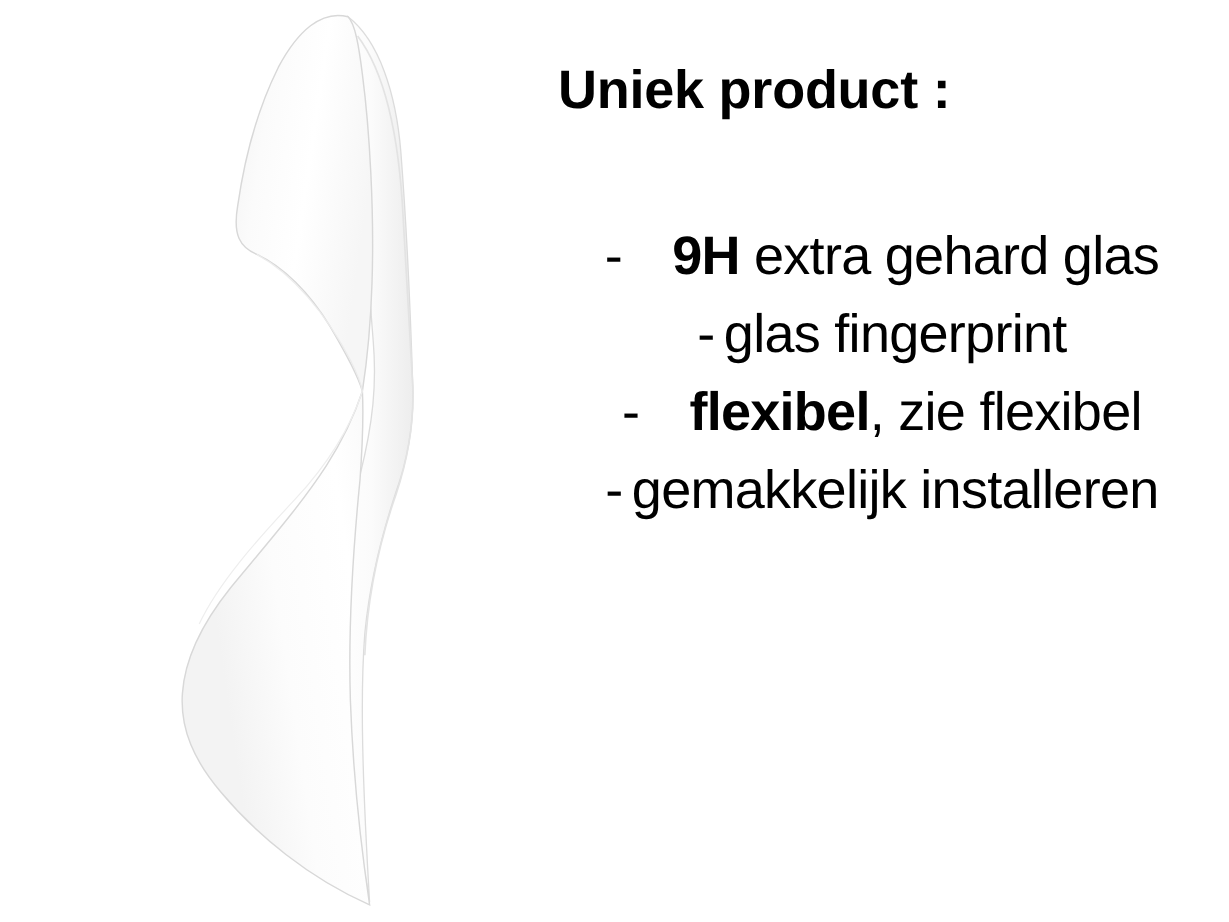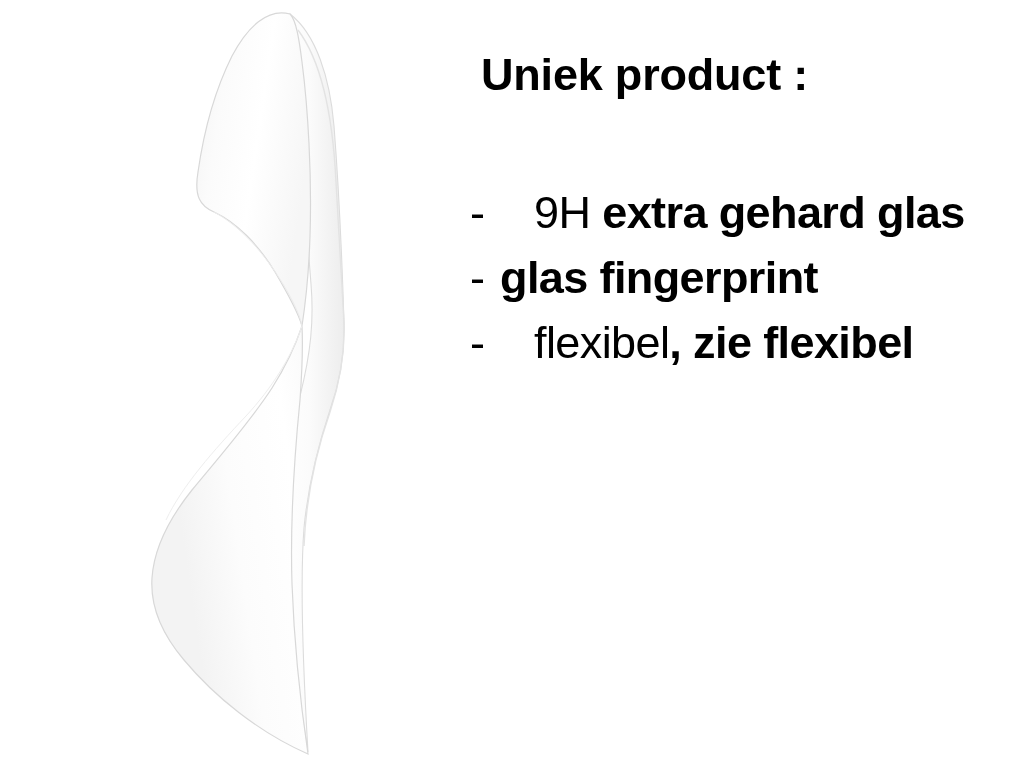--- a/index.html
+++ b/index.html
@@ -31,24 +31,25 @@
   }
   #product-figure svg {
     display: block;
     width: 460px;
     height: 768px;
   }
 
   
   #text-panel {
     position: absolute;
-    left: 470px;
+    left: 454px;
     top: 0;
     width: 554px;
     height: 768px;
+    text-align: center;
   }
 
   #product-title {
     position: absolute;
     left: 11px;
     top: 52px;
     font-size: 45px;
     font-weight: bold;
     letter-spacing: -0.2px;
     white-space: nowrap;
@@ -69,22 +70,22 @@
     font-size: 45px;
     line-height: 57px;
     white-space: nowrap;
     letter-spacing: -0.6px;
   }
   .dash {
     display: inline-block;
     width: 30px;
     font-size: 45px;
   }
-  .b { font-weight: normal; margin-left: 34px; }
-  .r { font-weight: bold; }
+  .b { font-weight: bold; margin-left: 34px; }
+  .r { font-weight: normal; }
 </style>
 </head>
 <body>
 
 <div id="page">
 
   <div id="product-figure">
     <svg viewBox="0 0 460 768" xmlns="http://www.w3.org/2000/svg">
       <defs>
         <linearGradient id="gradTop" x1="0" y1="0" x2="1" y2="0.4">
@@ -159,17 +160,20 @@
 
       <li>
         <span class="dash">-</span><span class="r">glas fingerprint</span>
       </li>
 
       <li>
         <span class="dash">-</span><span class="b">flexibel</span><span class="r">, zie flexibel</span>
       </li>
 
 
+      <li>
+        <span class="dash">-</span><span class="r">gemakkelijk installeren</span>
+      </li>
 
     </ul>
   </div>
 
 </div>
 
 </body></html>

